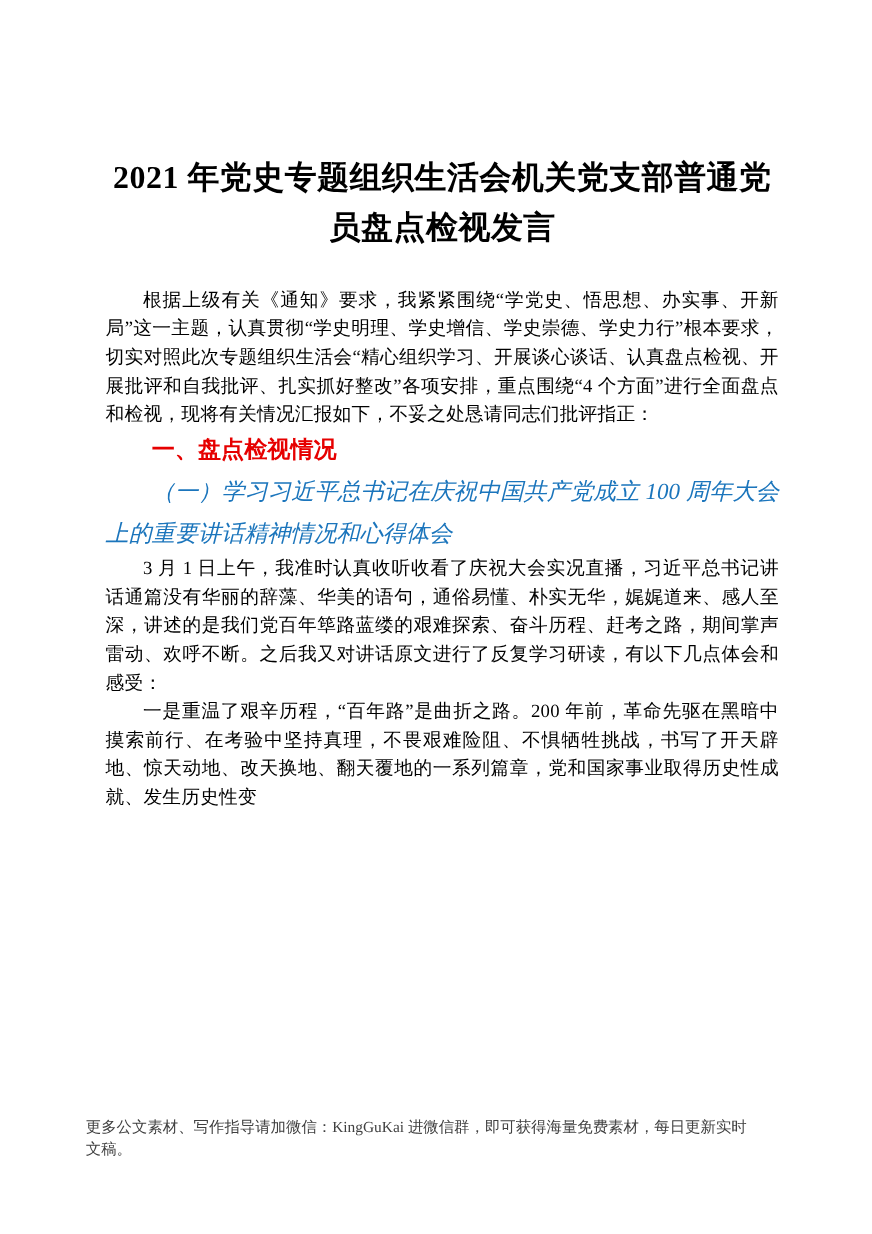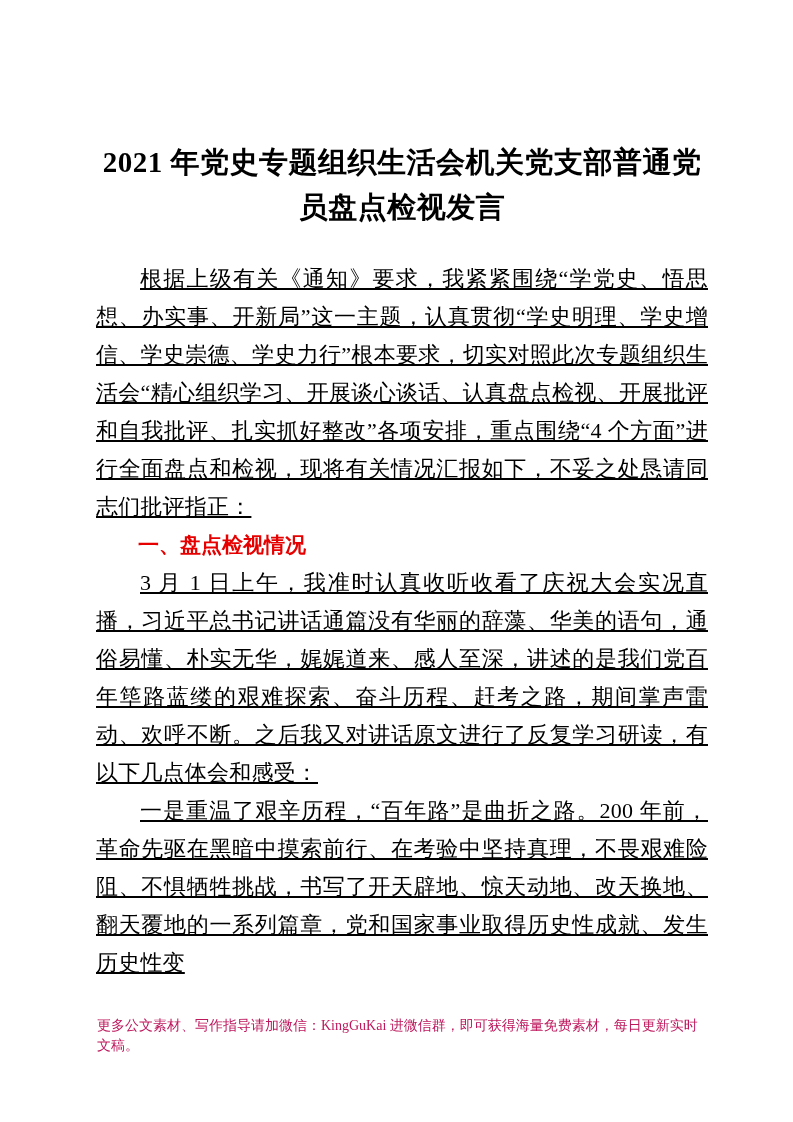--- a/index.html
+++ b/index.html
@@ -27,26 +27,25 @@
     margin: 0 0 30px 0;
     text-align: center;
     font-size: 29px;
     line-height: 45px;
     font-weight: bold;
     letter-spacing: 0.5px;
     font-family: "Liberation Serif", "DejaVu Serif", serif;
   }
   p.body-para {
     margin: 0;
-    font-size: 22px;
-    line-height: 38px;
+    font-size: 17px;
+    line-height: 26px;
     text-indent: 2em;
     text-align: justify;
     letter-spacing: 0.2px;
-    text-decoration: underline;
   }
   p.heading-red {
     margin: 0;
     font-size: 21px;
     line-height: 38px;
     text-indent: 2em;
     font-weight: bold;
     font-family: "Liberation Sans", "DejaVu Sans", sans-serif;
     color: var(--red, #e60000);
   }
@@ -54,41 +53,42 @@
     margin: 0;
     font-size: 21px;
     line-height: 38px;
     text-indent: 2em;
     text-align: justify;
     font-style: italic;
     color: var(--blue, #1b75bc);
   }
   .footer {
     position: absolute;
-    left: 97px;
+    left: 78px;
     top: 1016px;
     width: 614px;
     font-size: 14px;
     line-height: 20px;
     text-align: left;
-    color: #be185d;
+    color: #404040;
     font-family: "Liberation Serif", "DejaVu Serif", serif;
   }
 </style>
 </head>
 <body>
 
 <div class="page" style="--red: #e60000; --blue: #1b75bc; background: rgb(255, 255, 255); color: rgb(0, 0, 0);">
   <div class="content">
     <h1 class="doc-title">2021 年党史专题组织生活会机关党支部普通党员盘点检视发言</h1>
 
     <p class="body-para">根据上级有关《通知》要求，我紧紧围绕“学党史、悟思想、办实事、开新局”这一主题，认真贯彻“学史明理、学史增信、学史崇德、学史力行”根本要求，切实对照此次专题组织生活会“精心组织学习、开展谈心谈话、认真盘点检视、开展批评和自我批评、扎实抓好整改”各项安排，重点围绕“4 个方面”进行全面盘点和检视，现将有关情况汇报如下，不妥之处恳请同志们批评指正：</p>
 
     <p class="heading-red">一、盘点检视情况</p>
 
+    <p class="heading-blue">（一）学习习近平总书记在庆祝中国共产党成立 100 周年大会上的重要讲话精神情况和心得体会</p>
 
     <p class="body-para">3 月 1 日上午，我准时认真收听收看了庆祝大会实况直播，习近平总书记讲话通篇没有华丽的辞藻、华美的语句，通俗易懂、朴实无华，娓娓道来、感人至深，讲述的是我们党百年筚路蓝缕的艰难探索、奋斗历程、赶考之路，期间掌声雷动、欢呼不断。之后我又对讲话原文进行了反复学习研读，有以下几点体会和感受：</p>
 
     <p class="body-para">一是重温了艰辛历程，“百年路”是曲折之路。200 年前，革命先驱在黑暗中摸索前行、在考验中坚持真理，不畏艰难险阻、不惧牺牲挑战，书写了开天辟地、惊天动地、改天换地、翻天覆地的一系列篇章，党和国家事业取得历史性成就、发生历史性变</p>
   </div>
 
   <div class="footer">更多公文素材、写作指导请加微信：KingGuKai 进微信群，即可获得海量免费素材，每日更新实时文稿。</div>
 </div>
 
 </body></html>

